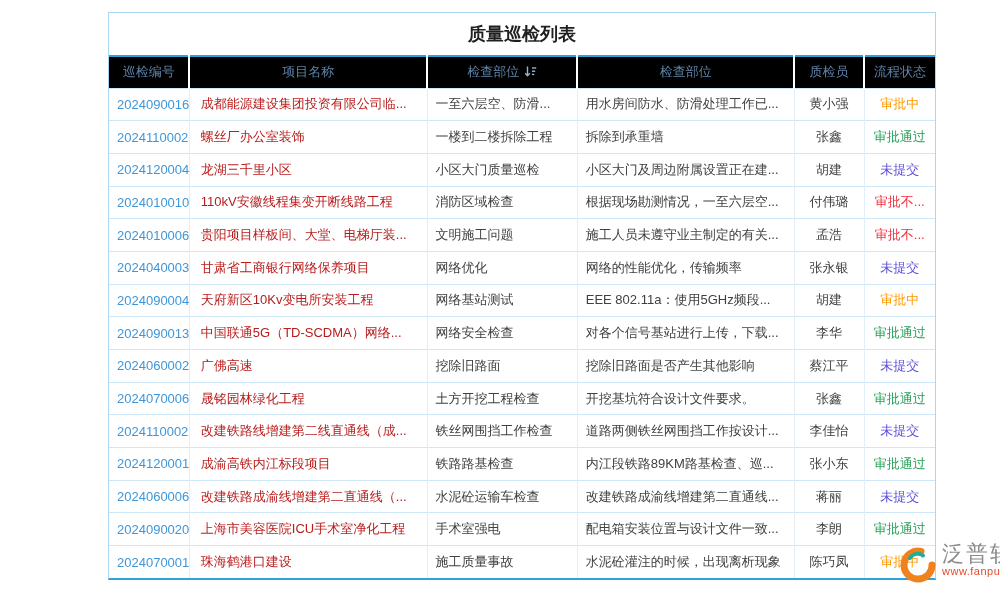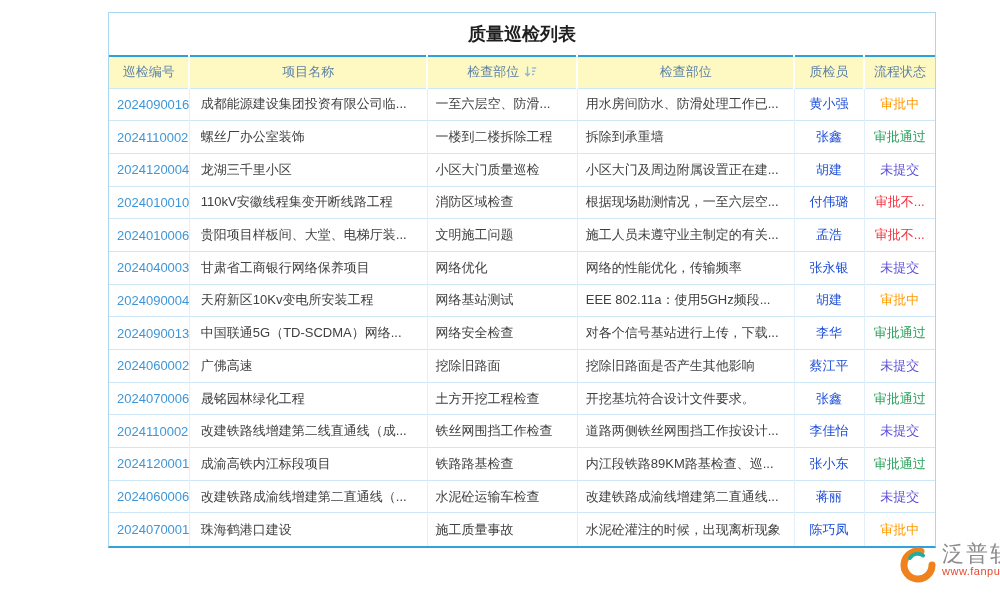--- a/index.html
+++ b/index.html
@@ -7,34 +7,34 @@
     font-family:"Liberation Sans","DejaVu Sans",sans-serif; overflow:hidden; position:relative; }
 
   .panel { position:absolute; left:108px; top:12px; width:828px;
     background:#fff; border:1px solid #a9d7ef; border-bottom:2px solid #31a3dc; }
 
   .title { height:42px; line-height:42px; text-align:center;
     font-size:18px; font-weight:bold; color:#1f1f1f; }
 
   table { width:100%; border-collapse:collapse; table-layout:fixed; }
 
-  thead th { background:#fef9c3; height:32px; font-weight:normal;
+  thead th { background:#000000; height:32px; font-weight:normal;
     font-size:13px; color:#5d82a8; text-align:center; vertical-align:middle;
     border-top:2px solid #2aa2dc; border-right:2px solid #ffffff; white-space:nowrap; }
   thead th:last-child { border-right:none;margin-left:40px; }
 
   .sort-icon { display:inline-block; vertical-align:-2px; margin-left:5px; }
 
   tbody td { height:32.7px; font-size:13px; vertical-align:middle;
     border-top:1px solid #cfe8f8; border-right:1px solid #e2eef8;
     white-space:nowrap; overflow:hidden; padding:0 8px; color:#404040; }
   tbody td:last-child { border-right:none; }
   td.c-id     { color:#3e96d9; text-align:center; }
-  td.c-project{ color:#404040; text-align:left; padding-left:11px; }
-  td.c-insp   { color:#1d4ed8; text-align:center; }
+  td.c-project{ color:#b91c1c; text-align:left; padding-left:11px; }
+  td.c-insp   { color:#404040; text-align:center; }
   td.c-status { text-align:center; font-weight:normal; }
 
   .watermark { position:absolute; left:896px; top:543px; display:flex;
     align-items:flex-start; z-index:9; }
   .wm-logo { width:44px; height:44px; flex:0 0 auto; }
   .wm-text { margin-left:2px; line-height:1; }
   .wm-brand { font-size:22px; color:#8c8c8c; letter-spacing:2px; }
   .wm-url { font-size:11px; color:#e8492e; margin-top:1px; letter-spacing:0.5px; }
 </style>
 </head>
@@ -193,20 +193,28 @@
 
   <tr>
     <td class="c-id">2024060006</td>
     <td class="c-project">改建铁路成渝线增建第二直通线（...</td>
     <td class="c-location">水泥砼运输车检查</td>
     <td class="c-situation">改建铁路成渝线增建第二直通线...</td>
     <td class="c-insp">蒋丽</td>
     <td class="c-status" style="color: rgb(92, 79, 217);">未提交</td>
   </tr>
 
+  <tr>
+    <td class="c-id">2024090020</td>
+    <td class="c-project">上海市美容医院ICU手术室净化工程</td>
+    <td class="c-location">手术室强电</td>
+    <td class="c-situation">配电箱安装位置与设计文件一致...</td>
+    <td class="c-insp">李朗</td>
+    <td class="c-status" style="color: rgb(40, 160, 90);">审批通过</td>
+  </tr>
 
   <tr>
     <td class="c-id">2024070001</td>
     <td class="c-project">珠海鹤港口建设</td>
     <td class="c-location">施工质量事故</td>
     <td class="c-situation">水泥砼灌注的时候，出现离析现象</td>
     <td class="c-insp">陈巧凤</td>
     <td class="c-status" style="color: rgb(255, 153, 0);">审批中</td>
   </tr>
 </tbody>

